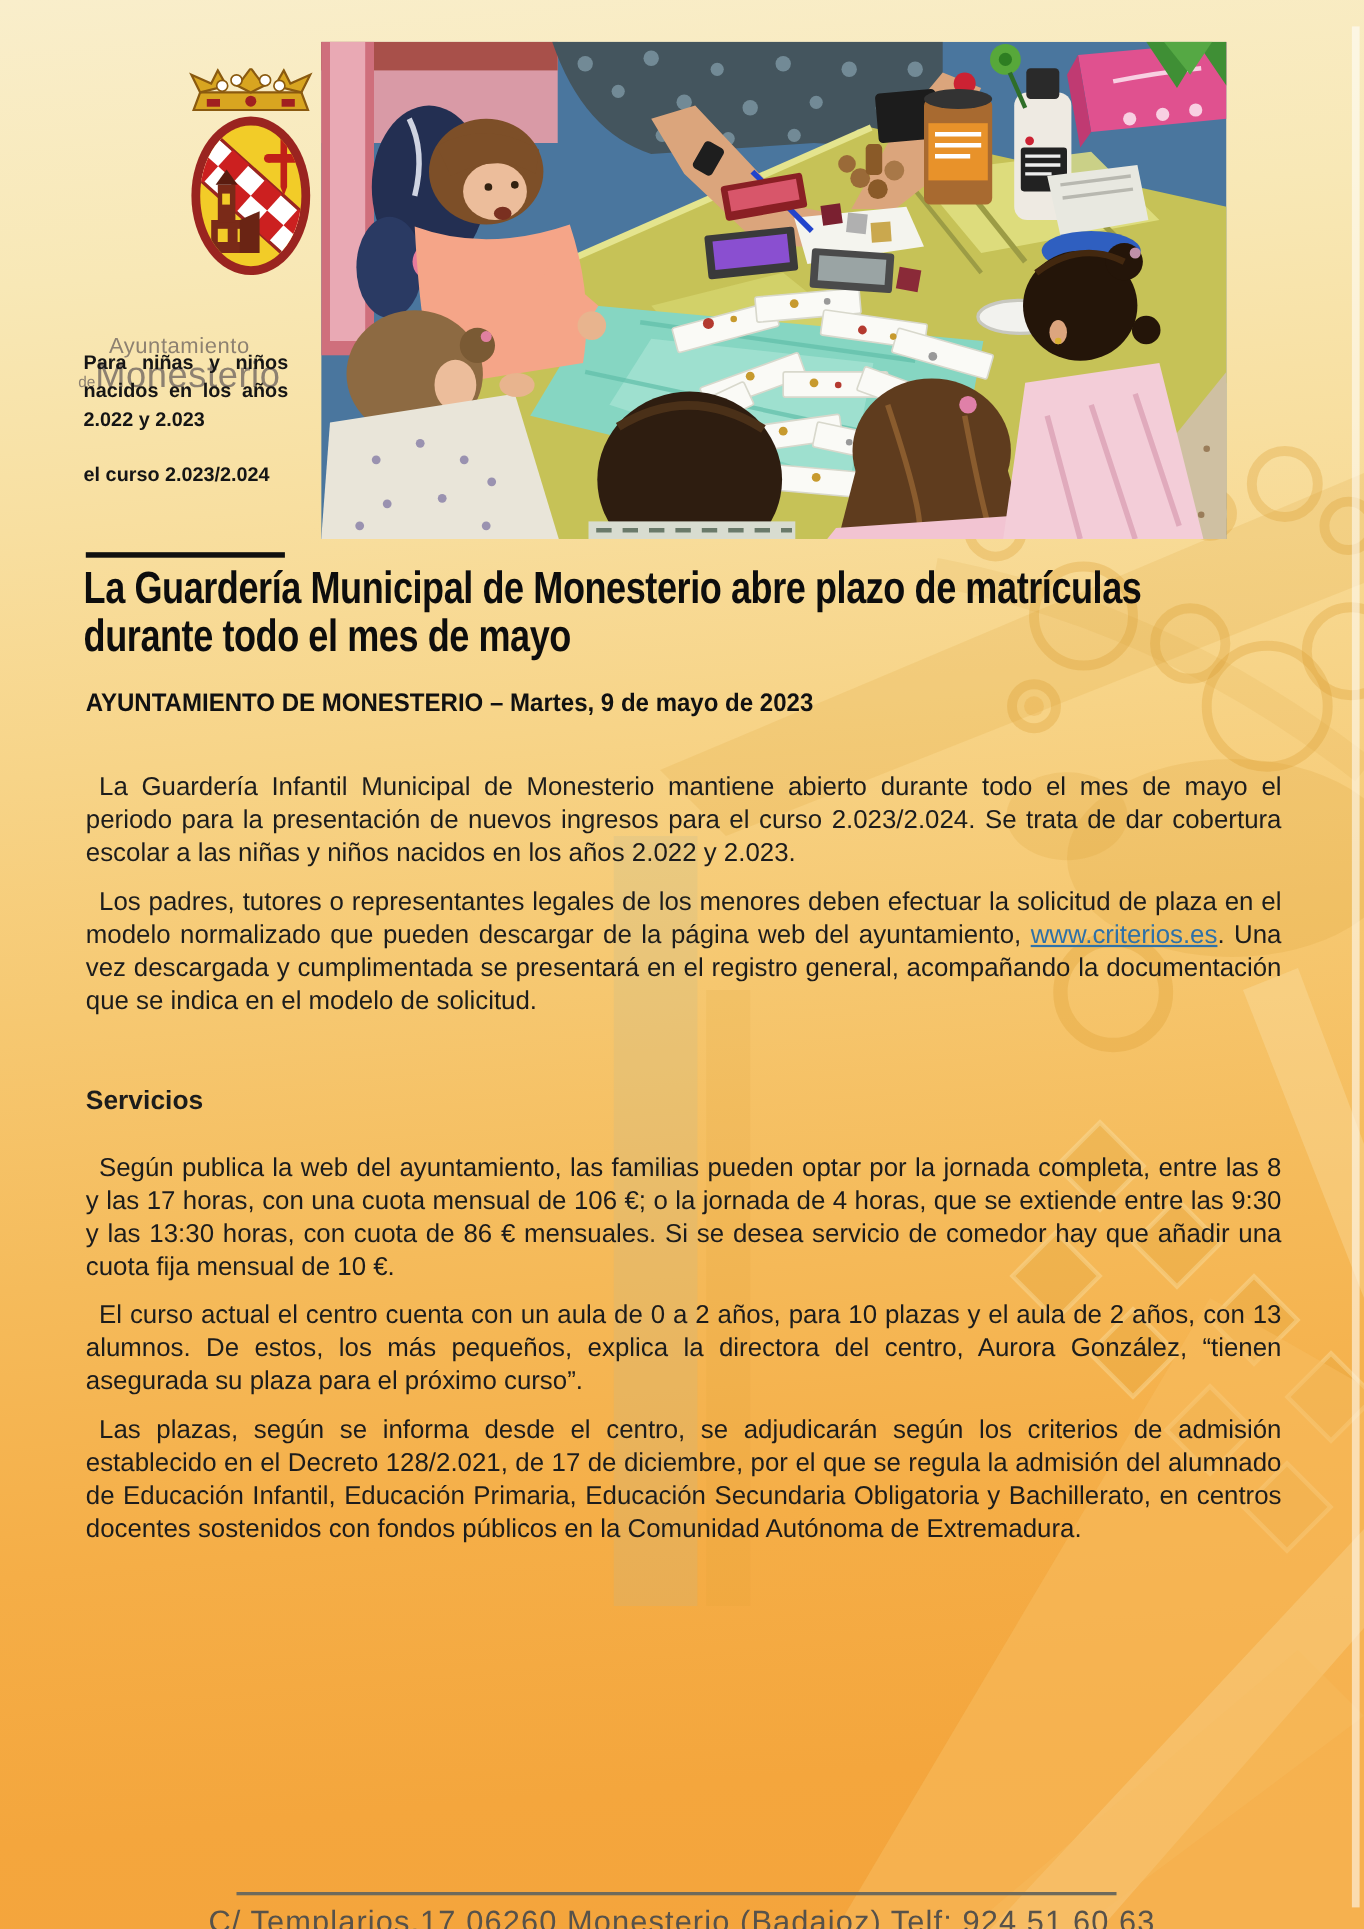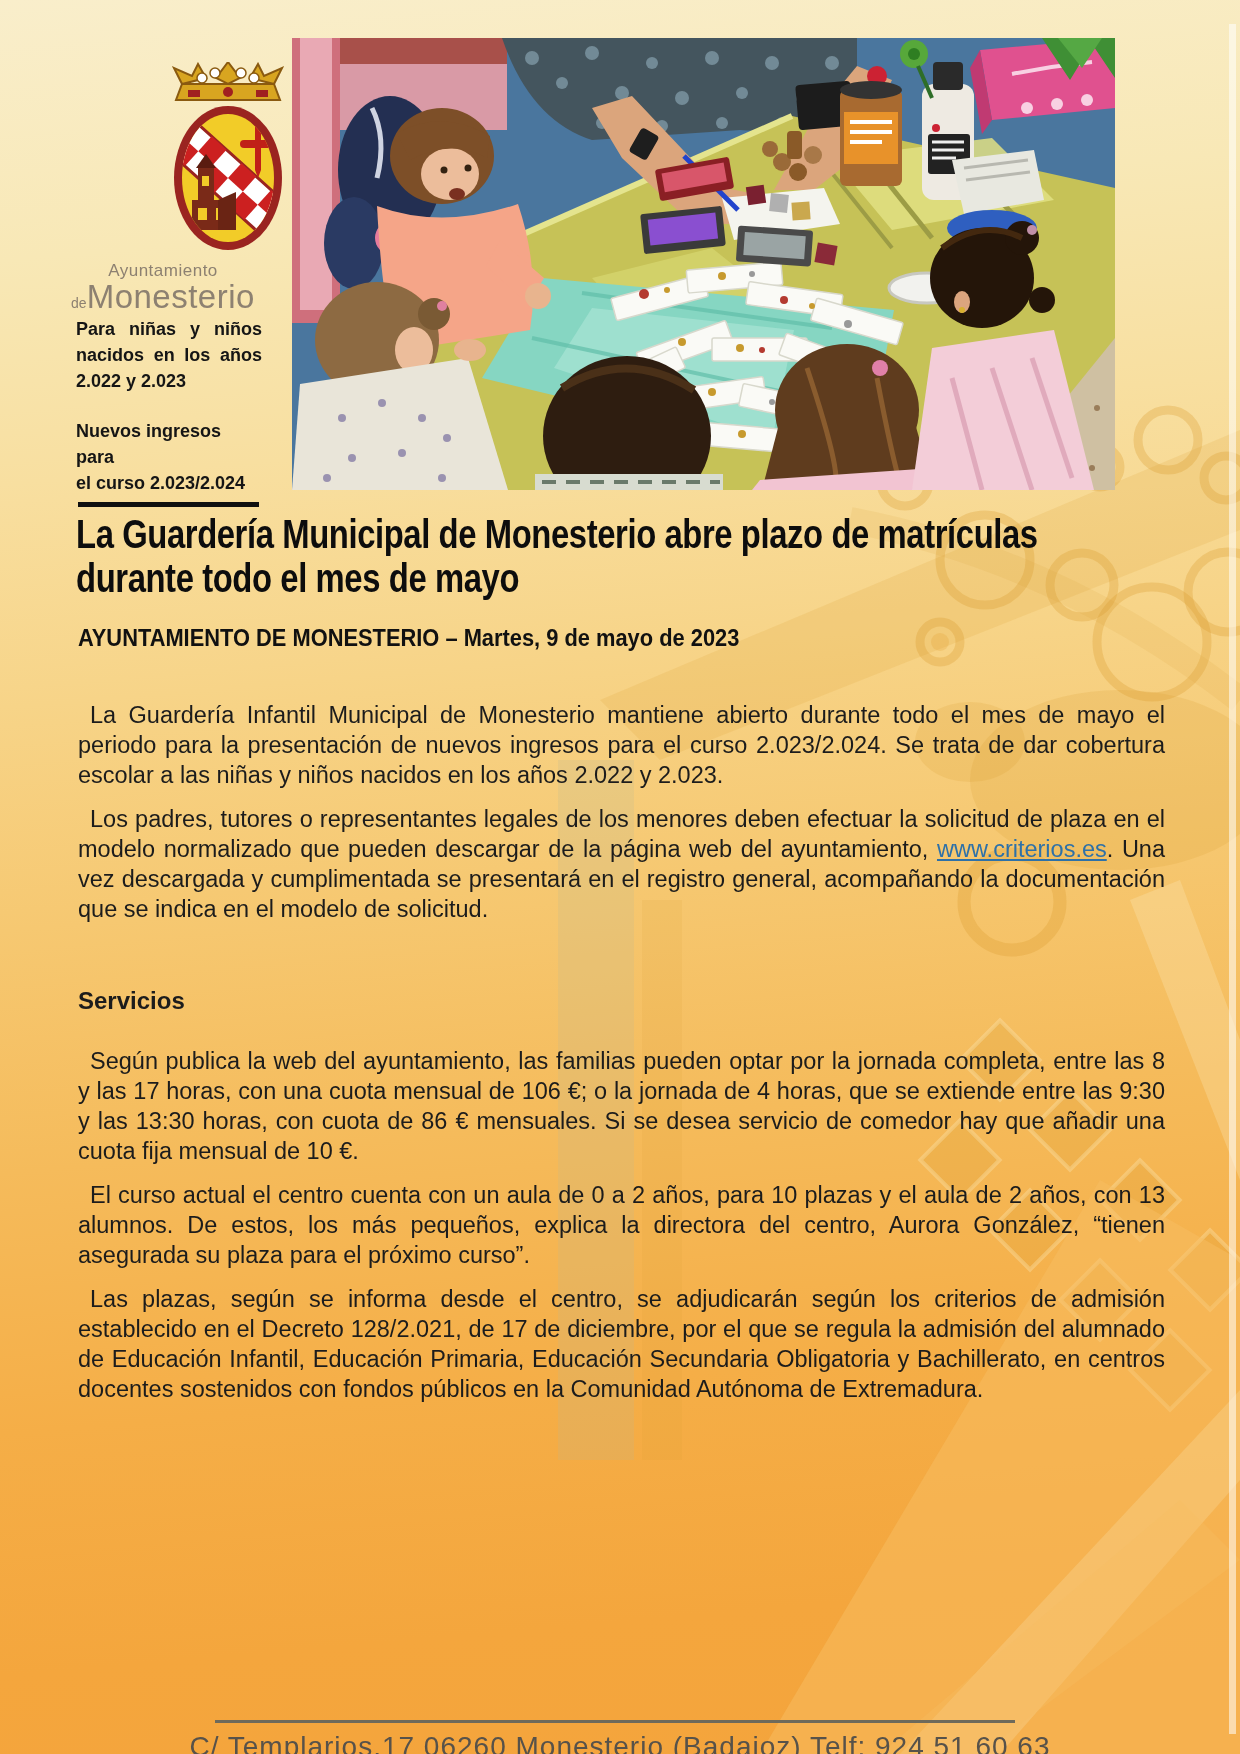--- a/index.html
+++ b/index.html
@@ -4,21 +4,21 @@
 <style>
   html,body{margin:0;padding:0;}
   .page{position:relative;width:1240px;height:1754px;overflow:hidden;
         background:linear-gradient(175deg,#f9eecb 0%,#f8e8b6 14%,#f8dfa0 26%,#f7d488 38%,#f6c871 50%,#f5bb5b 63%,#f5ae47 77%,#f4a63d 90%,#f4a43c 100%);
         font-family:"Liberation Sans",sans-serif;}
   .bg-orn{position:absolute;inset:0;z-index:0;pointer-events:none;}
   .edge-strip{position:absolute;right:4px;top:24px;width:7px;height:1710px;background:rgba(255,255,255,.55);z-index:2;}
   .leftcol{position:absolute;left:70px;top:60px;width:195px;z-index:3;}
   .emblem{position:absolute;left:88px;top:2px;width:140px;height:194px;}
   .orgname{position:absolute;left:0;top:198px;width:186px;text-align:center;color:#8d8171;line-height:26px;}
-  .orgname .l1{font-size:17px;letter-spacing:.5px;}
+  .orgname .l1{font-size:20px;letter-spacing:.5px;margin-top:44px;}
   .orgname .de{font-size:14px;}
   .orgname .l2{font-size:33px;letter-spacing:.5px;}
   .note{position:absolute;left:6px;width:186px;font-weight:bold;color:#151515;font-size:18px;line-height:26px;}
   .note1{top:256px;}
   .note2{top:358px;}
   .jline{text-align-last:justify;}
   .photo{position:absolute;left:292px;top:38px;width:823px;height:452px;z-index:3;}
   .rule{position:absolute;left:78px;top:502px;width:181px;height:5px;background:#101010;z-index:3;}
   .headline{position:absolute;left:76px;top:512px;z-index:3;color:#0d0d0d;font-weight:bold;font-size:41px;line-height:44px;letter-spacing:-.5px;}
   .headline span{display:block;transform:scaleX(.8);transform-origin:0 50%;white-space:nowrap;}
@@ -137,21 +137,20 @@
     <div class="orgname">
       <div class="l1">Ayuntamiento</div>
       <div class="l2row"><span class="de">de</span><span class="l2">Monesterio</span></div>
     </div>
     <div class="note note1">
       <div class="jline">Para niñas y niños</div>
       <div class="jline">nacidos en los años</div>
       <div>2.022 y 2.023</div>
     </div>
     <div class="note note2">
-      <div class="jline">Nuevos ingresos para</div>
       <div>el curso 2.023/2.024</div>
     </div>
   </div>
 
   <svg class="photo" viewBox="0 0 823 452" aria-hidden="true">
     <rect width="823" height="452" fill="#4a769e"></rect>
 
     <rect x="0" y="0" width="215" height="92" fill="#d99aa6"></rect>
     <rect x="0" y="0" width="215" height="26" fill="#a8504a"></rect>
     <rect x="0" y="0" width="48" height="285" fill="#cf6f7c"></rect>

